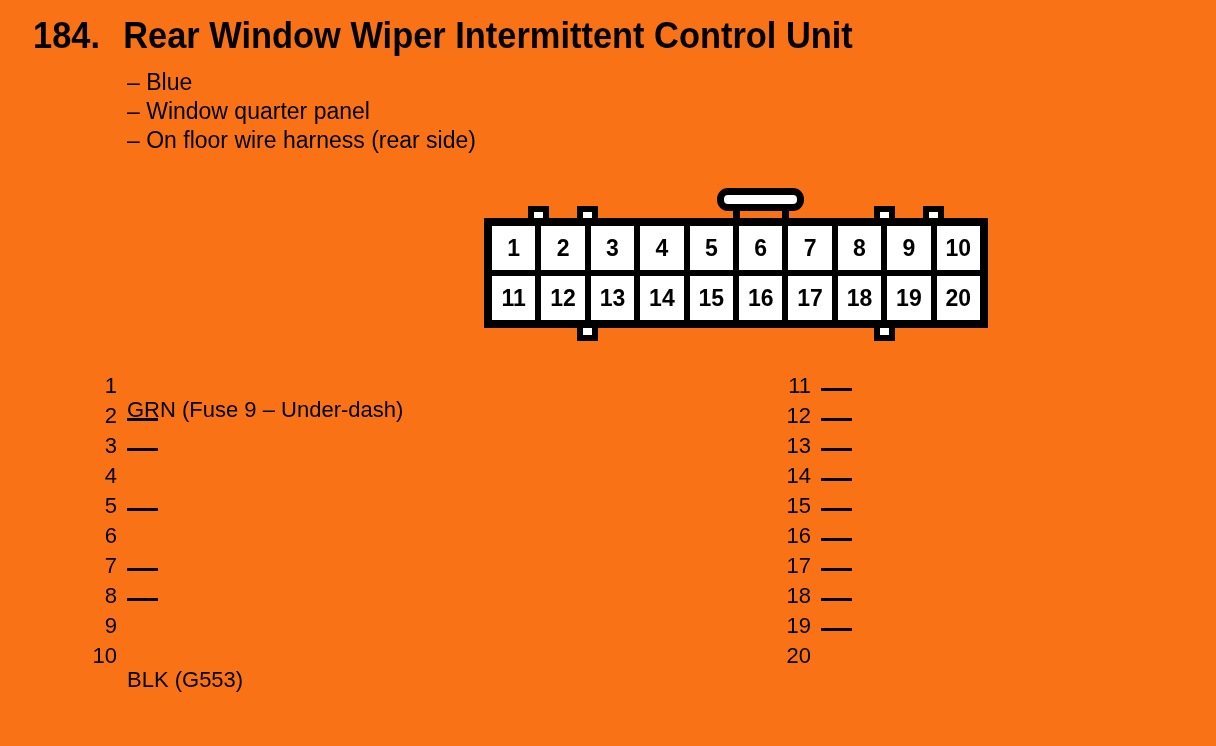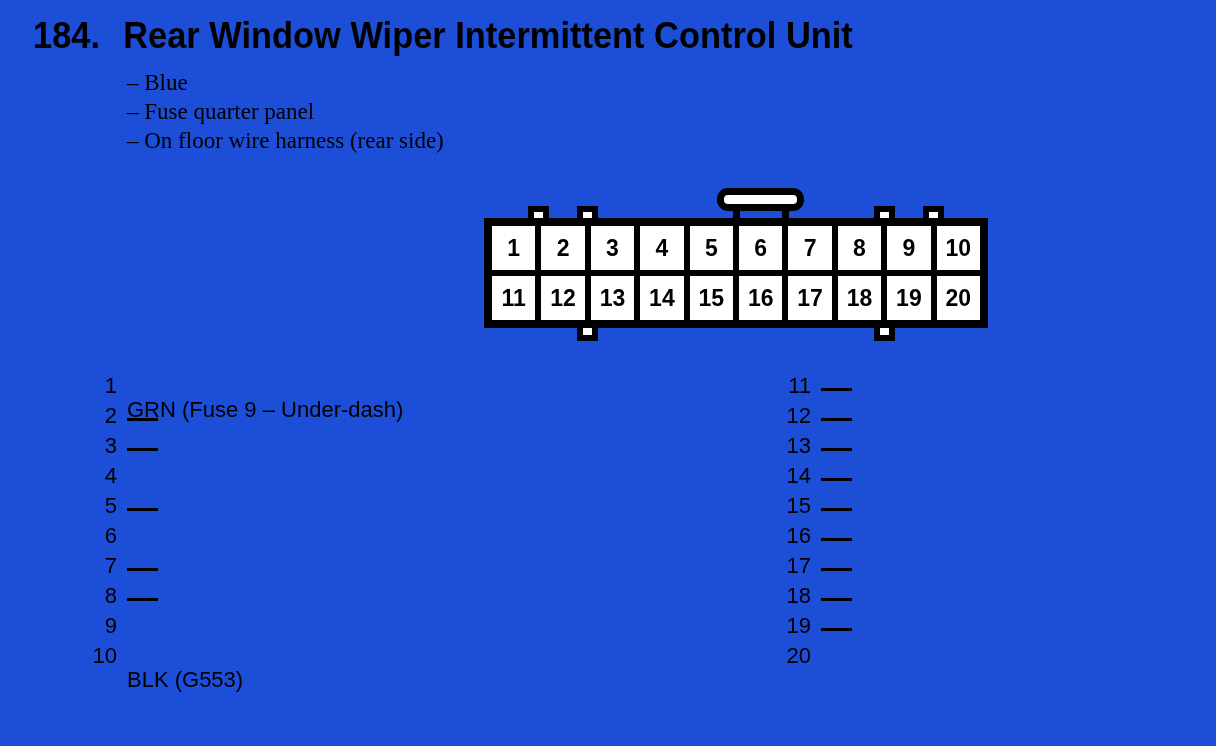--- a/index.html
+++ b/index.html
@@ -5,21 +5,21 @@
   * { margin: 0; padding: 0; box-sizing: border-box; }
   html, body { background: #fff; }
   body {
     font-family: "Liberation Sans", "DejaVu Sans", sans-serif;
     color: #000;
   }
   .page {
     position: relative;
     width: 1216px;
     height: 746px;
-    background: #1d4ed8;
+    background: #f97316;
     overflow: hidden;
   }
 
   
   .title-row {
     position: absolute;
     left: 33px;
     top: 14px;
     display: flex;
     font-size: 37px;
@@ -33,21 +33,20 @@
 
   
   .notes {
     position: absolute;
     left: 127px;
     top: 68px;
     font-size: 23px;
     line-height: 29px;
     list-style: none;
     white-space: nowrap;
-    font-family: Liberation Serif, serif;
   }
 
   
   .connector-area { position: absolute; left: 0; top: 0; width: 1216px; height: 360px; }
   .mount-tab {
     position: absolute;
     width: 21px;
     height: 19px;
     border: 6px solid #000;
     background: #fff;
@@ -118,21 +117,21 @@
 
 <div class="page">
 
   <div class="title-row">
     <span class="title-num">184.</span>
     <span>Rear Window Wiper Intermittent Control Unit</span>
   </div>
 
   <ul class="notes">
       <li>– Blue</li>
-      <li>– Fuse quarter panel</li>
+      <li>– Window quarter panel</li>
       <li>– On floor wire harness (rear side)</li>
     </ul>
 
   <div class="connector-area">
 
     <div class="mount-tab" style="left:528px; top:206px;"></div>
     <div class="mount-tab" style="left:577px; top:206px;"></div>
     <div class="mount-tab" style="left:874px; top:206px;"></div>
     <div class="mount-tab" style="left:923px; top:206px;"></div>
 

